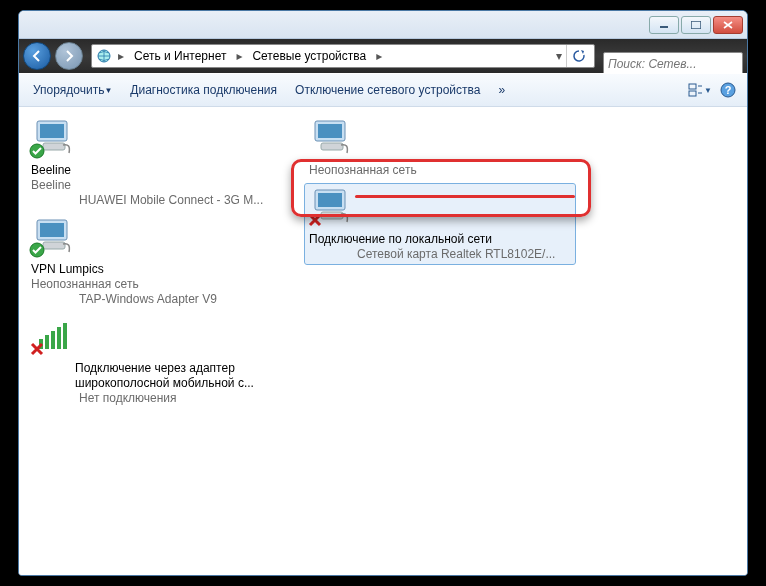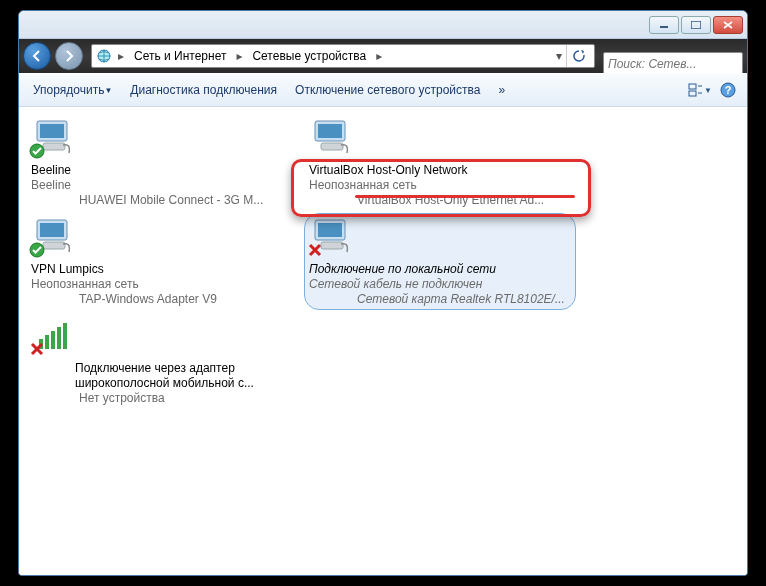--- a/index.html
+++ b/index.html
@@ -29,21 +29,21 @@
 .item { display: flex; gap: 6px; padding: 2px 4px; align-items: flex-start; cursor: pointer; position: relative; flex-direction: column; }
 .item .icon-box { width: 44px; height: 40px; flex-shrink: 0; position: relative; }
 .item .lines { flex: 1; line-height: 15px; overflow: hidden; }
 .item .l1 { color: #000; }
 .item .l2 { color: #6b6b6b; }
 .item .l3 { color: #6b6b6b; white-space: nowrap; overflow: hidden; text-overflow: ellipsis; margin-left: 48px; }
 .nic-svg { position: absolute; inset: 0; }
 .badge { position: absolute; left: -2px; bottom: -2px; width: 16px; height: 16px; }
 .highlight { position: absolute; border: 3px solid #e03030; border-radius: 10px; box-shadow: 0 4px 8px rgba(0,0,0,.35); pointer-events: none; }
 .underline { position: absolute; height: 3px; background: #e03030; border-radius: 2px; pointer-events: none; }
-.sel { background: rgba(120,170,230,.18); outline: 1px solid #7ab0e0; border-radius: 14px; font-style: italic; }
+.sel { background: rgba(120,170,230,.18); outline: 1px solid #7ab0e0; border-radius: 2px; }
 </style>
 </head>
 <body>
 
 <div class="window">
 
   <div class="titlebar">
     <div class="caption-btn">
         <svg width="10" height="8">
           <rect x="1" y="5" width="8" height="2" fill="#3a5a7a"></rect>
@@ -181,58 +181,55 @@
               <rect x="20" y="16" width="4" height="18" fill="#3aa648"></rect>
               <rect x="26" y="12" width="4" height="22" fill="#3aa648"></rect>
               <rect x="32" y="8" width="4" height="26" fill="#3aa648"></rect>
             </svg>
           <span class="badge"><svg viewBox="0 0 16 16">
                 <path d="M3 3 L13 13 M13 3 L3 13" stroke="#d02020" stroke-width="3"></path>
               </svg></span>
         </div>
         <div class="lines">
           <div class="l1" style="white-space:normal;margin-left:44px;">Подключение через адаптер широкополосной мобильной с...</div>
-          <div class="l3">Нет устройства</div>
+          <div class="l3">Нет подключения</div>
         </div>
       </div>
     </div>
 
     <div class="col">
 
       <div class="item">
         <div class="icon-box">
           <svg class="nic-svg" viewBox="0 0 44 40">
               <rect x="6" y="4" width="30" height="20" rx="2" fill="#c8dff2" stroke="#6a90b4"></rect>
               <rect x="9" y="7" width="24" height="14" fill="#4a90c0"></rect>
               <rect x="12" y="26" width="22" height="7" rx="2" fill="#d0d4d8" stroke="#9aa"></rect>
               <path d="M32 28 q8 -2 6 8" stroke="#888" fill="none" stroke-width="1.5"></path>
             </svg>
         </div>
         <div class="lines">
-          <div class="l1">VirtualBox Host-Only Network</div>
           <div class="l2">Неопознанная сеть</div>
-          <div class="l3">VirtualBox Host-Only Ethernet Ad...</div>
         </div>
       </div>
 
       <div class="item sel" id="hl-item">
         <div class="icon-box">
           <svg class="nic-svg" viewBox="0 0 44 40">
               <rect x="6" y="4" width="30" height="20" rx="2" fill="#c8dff2" stroke="#6a90b4"></rect>
               <rect x="9" y="7" width="24" height="14" fill="#4a90c0"></rect>
               <rect x="12" y="26" width="22" height="7" rx="2" fill="#d0d4d8" stroke="#9aa"></rect>
               <path d="M32 28 q8 -2 6 8" stroke="#888" fill="none" stroke-width="1.5"></path>
             </svg>
           <span class="badge"><svg viewBox="0 0 16 16">
                 <path d="M3 3 L13 13 M13 3 L3 13" stroke="#d02020" stroke-width="3"></path>
               </svg></span>
         </div>
         <div class="lines">
           <div class="l1">Подключение по локальной сети</div>
-          <div class="l2">Сетевой кабель не подключен</div>
           <div class="l3">Сетевой карта Realtek RTL8102E/...</div>
         </div>
       </div>
     </div>
 
     <div class="highlight" style="left:272px; top:52px; width:300px; height:58px;"></div>
     <div class="underline" style="left:336px; top:88px; width:220px;"></div>
 
   </div>
 </div>

